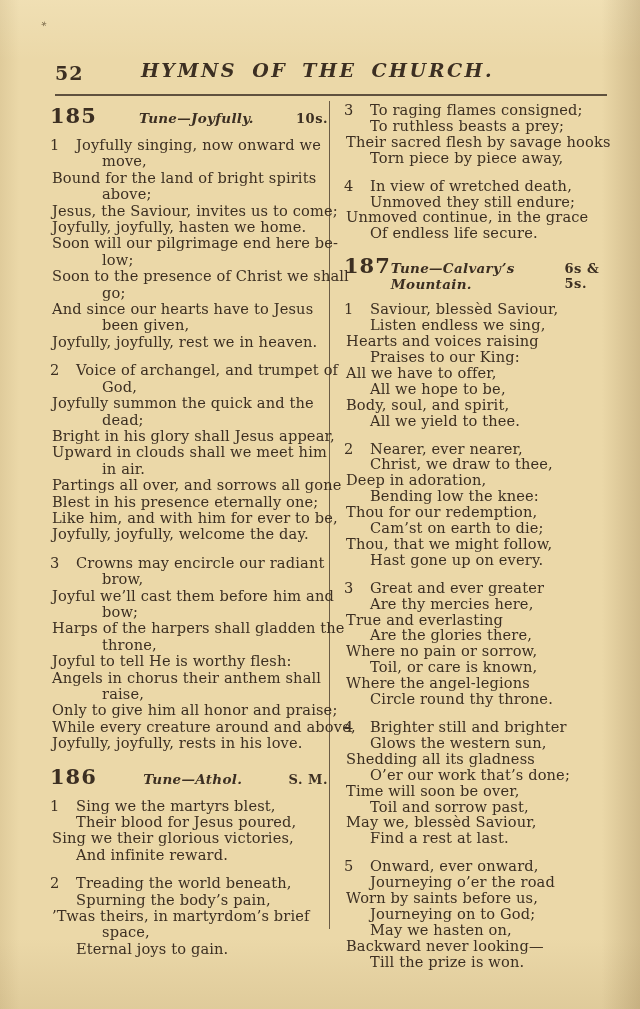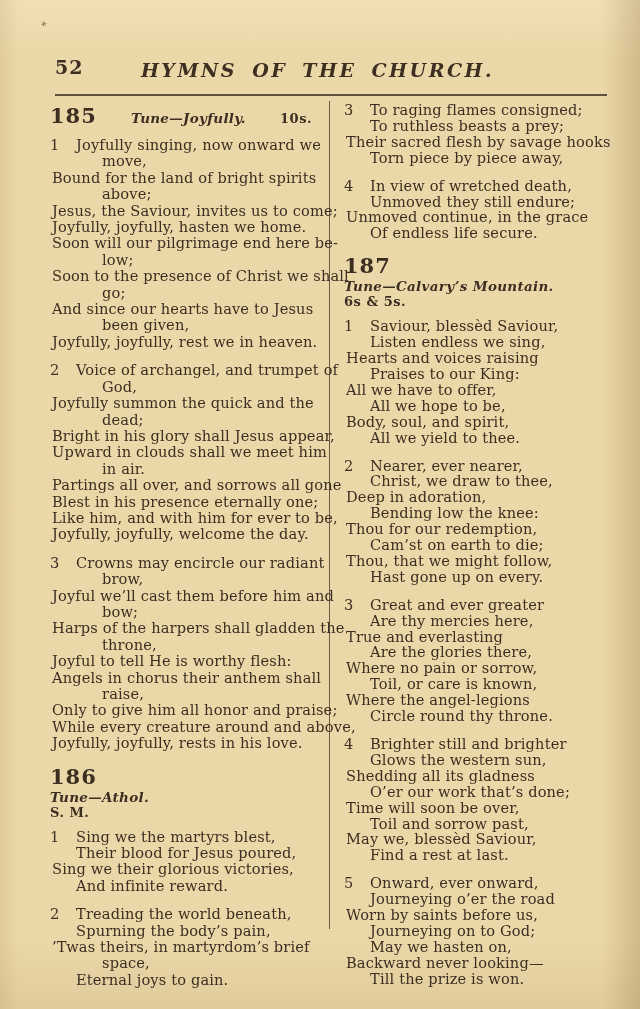--- a/index.html
+++ b/index.html
@@ -15,21 +15,21 @@
       linear-gradient(90deg, rgba(120,90,40,0.10) 0%, rgba(0,0,0,0) 3%, rgba(0,0,0,0) 94%, rgba(110,80,35,0.22) 100%),
       linear-gradient(180deg, rgba(255,245,215,0.25) 0%, rgba(0,0,0,0) 6%, rgba(0,0,0,0) 93%, rgba(120,90,40,0.10) 100%),
       #ebd8a8;
     color: #3c2f22;
   }
   .page-mark {
     position: absolute; left: 41px; top: 20px;
     font-size: 10px; color: #6d5c3e; transform: rotate(14deg);
   }
   .page-number {
-    position: absolute; left: 55px; top: 56px;
+    position: absolute; left: 55px; top: 62px;
     font-size: 19px; font-weight: bold; letter-spacing: 1px;
   }
   .header-title {
     position: absolute; left: 55px; right: 60px; top: 59px;
     text-align: center;
     font-size: 19px; font-weight: bold; font-style: italic;
     letter-spacing: 2.5px; word-spacing: 6px;
     white-space: nowrap;
   }
   .header-rule {
@@ -39,39 +39,39 @@
   .col-divider {
     position: absolute; left: 329px; top: 101px;
     width: 1.4px; height: 828px; background: #4a3c2c; opacity: 0.8;
   }
   .col { position: absolute; top: 102px; }
   .col.left  { left: 44px;  width: 284px; }
   .col.right { left: 338px; width: 278px; }
 
   .hymn-header {
     display: flex; align-items: baseline; justify-content: space-between;
-    margin: 1px 16px 9px 6px;
+    margin: 1px 0 9px 6px;
   }
   .col .hymn-header + * { margin-top: 0; }
   .hymn-number { font-size: 21px; font-weight: bold; letter-spacing: 1px; }
   .hymn-tune   { font-size: 13.5px; font-weight: bold; font-style: italic; letter-spacing: 0.3px; }
   .hymn-meter  { font-size: 13px; font-weight: bold; letter-spacing: 0.5px; }
 
   .verse { margin: 0 0 12px 0; }
   .line {
     font-size: 14.6px; line-height: 16.4px;
     white-space: nowrap; letter-spacing: 0.15px;
   }
   .col.right .line { line-height: 15.9px; }
   .line.i0 { padding-left: 8px; }
   .line.i1 { padding-left: 32px; }
   .line.i2 { padding-left: 58px; }
   .line.num { padding-left: 6px; }
   .vnum { display: inline-block; min-width: 26px; }
-  .gap-before { margin-top: 4px; flex-direction: column; }
+  .gap-before { margin-top: 4px; }
 </style>
 </head>
 <body>
 
 <div id="page">
   <span class="page-mark">*</span>
   <div class="page-number">52</div>
   <div class="header-title">HYMNS OF THE CHURCH.</div>
   <div class="header-rule"></div>
   <div class="col-divider"></div>

